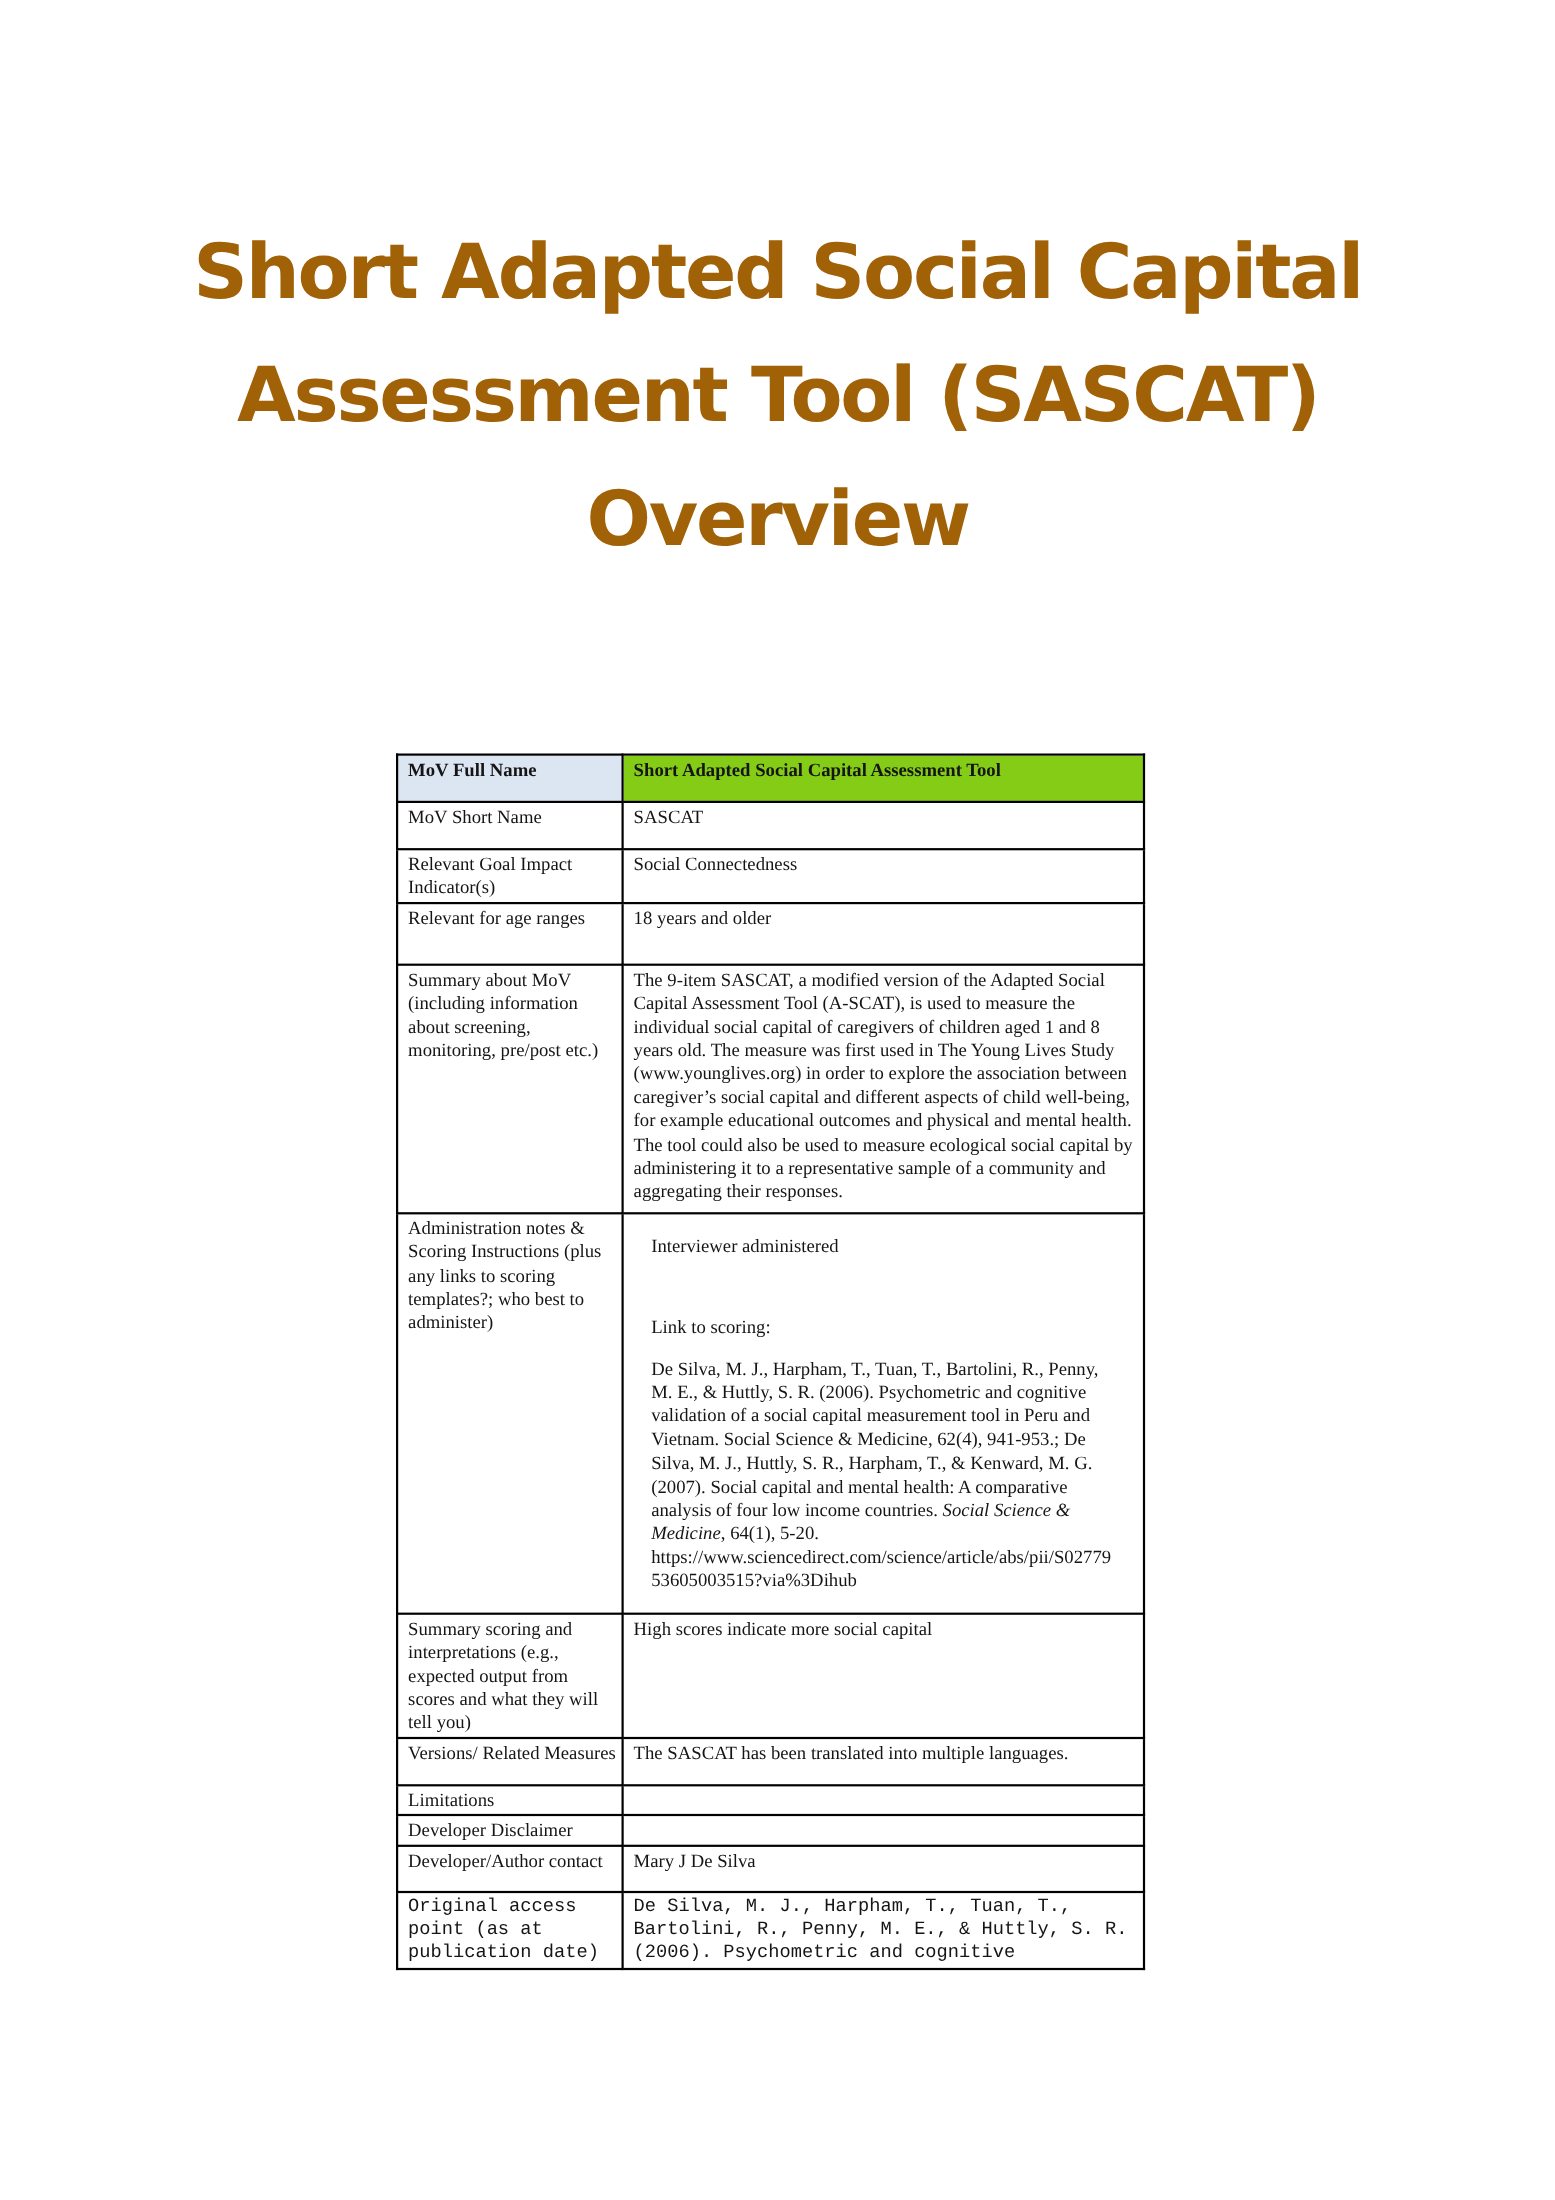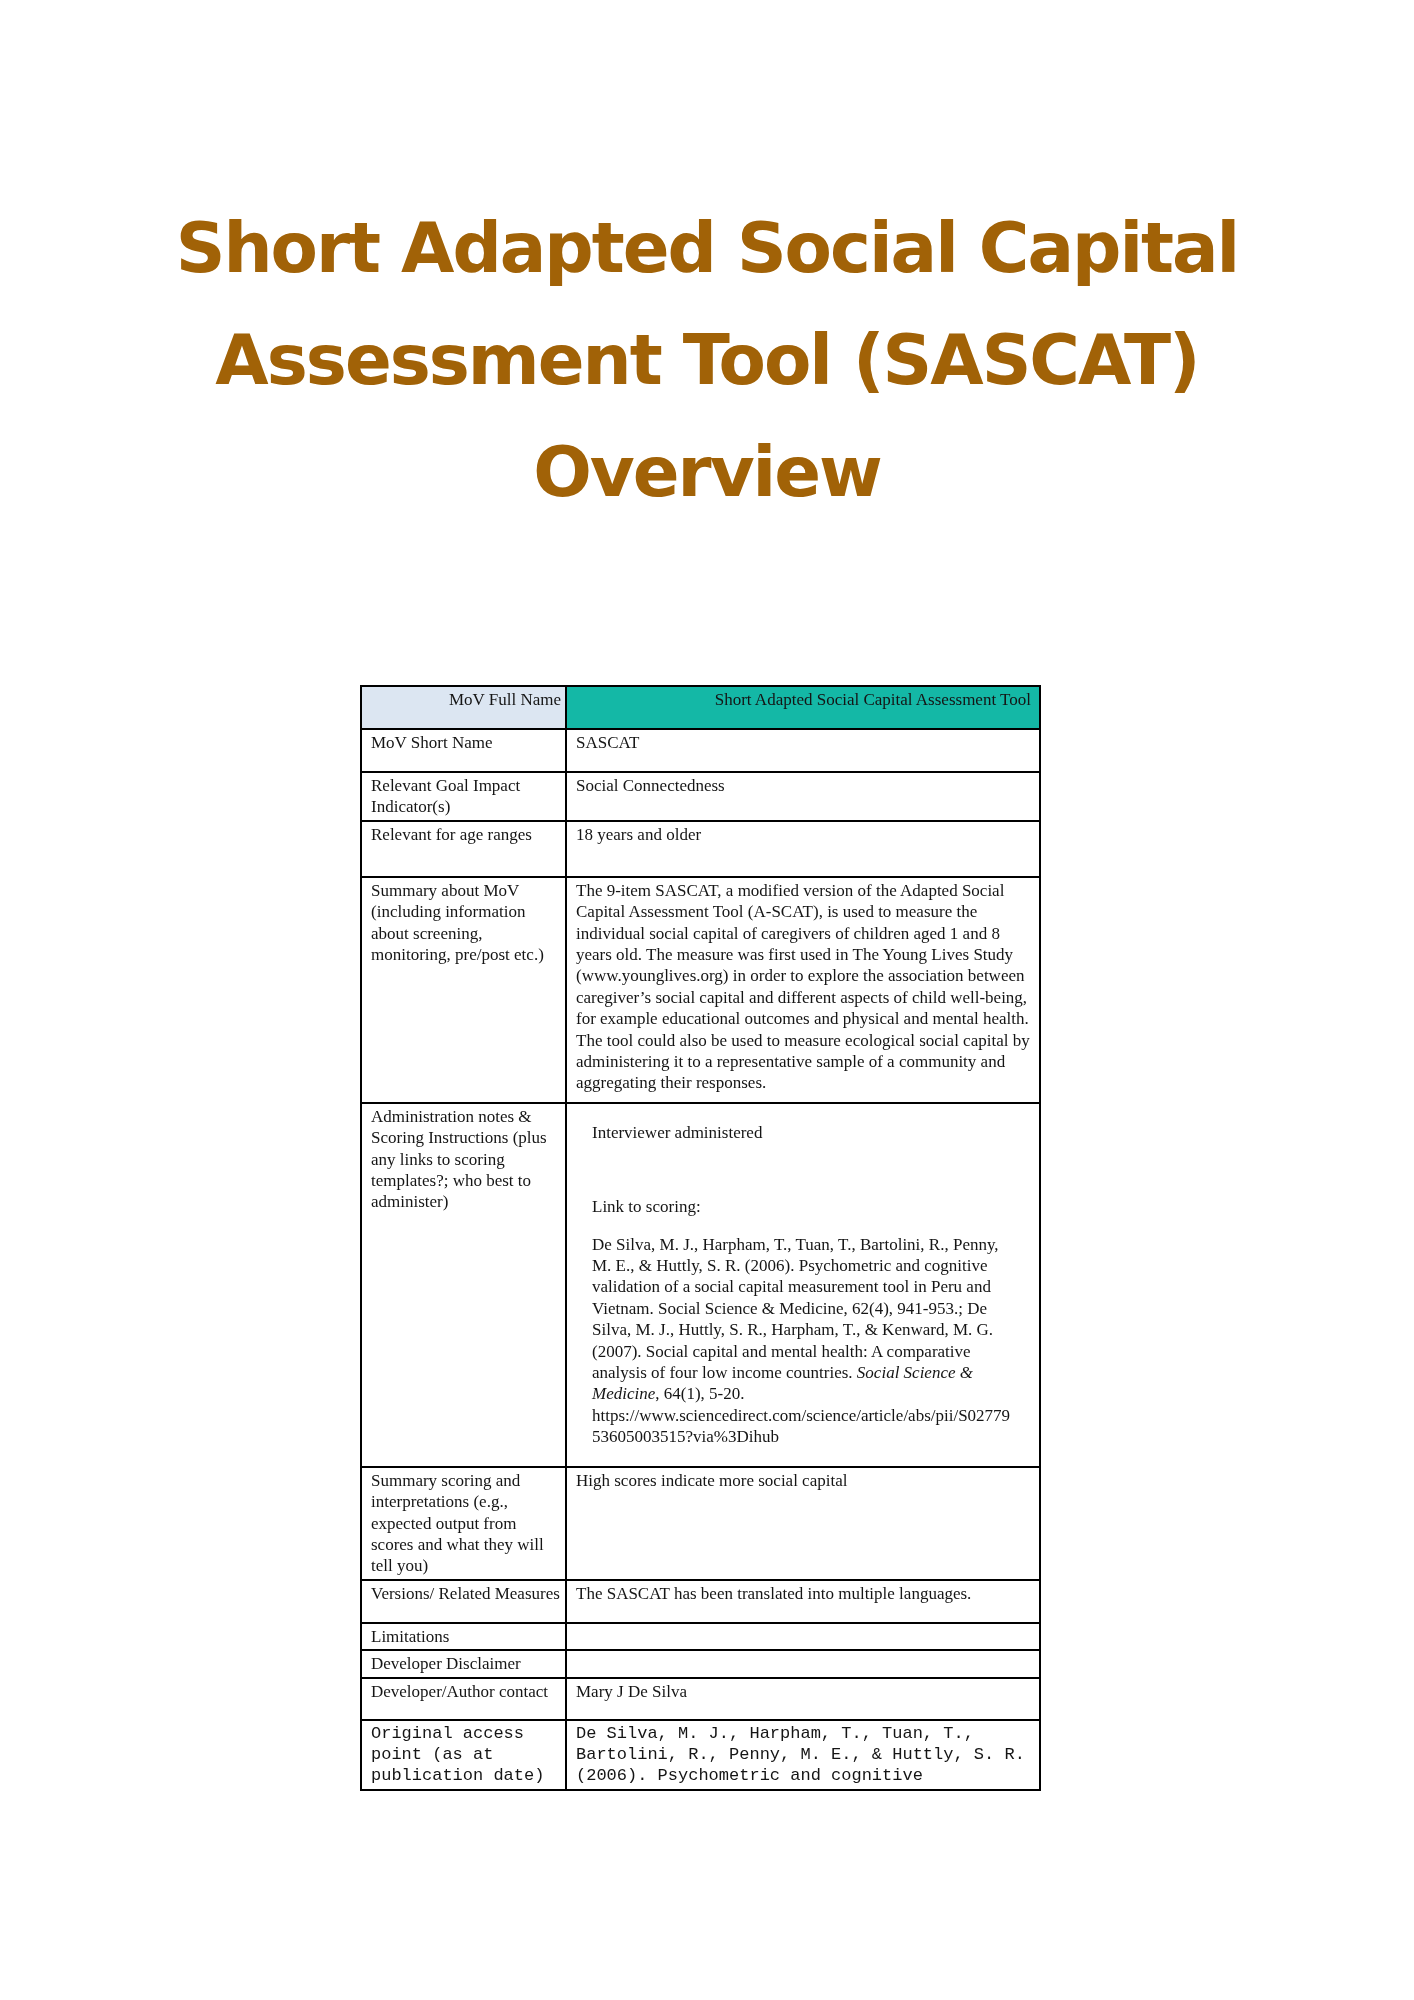--- a/index.html
+++ b/index.html
@@ -47,21 +47,21 @@
   table.mov col.c1 { width: 205px; }
   table.mov col.c2 { width: 474px; }
   table.mov td {
     border: 2px solid #000000;
     vertical-align: top;
     padding: 2px 8px 2px 9px;
     overflow: hidden;
   }
   table.mov td.label { padding-right: 4px; }
   table.mov td.value { overflow-wrap: anywhere; }
-  table.mov tr.hdr td { font-weight: normal; text-align: right; }
+  table.mov tr.hdr td { font-weight: bold; }
   .it { font-style: italic; }
   p.para { margin: 16px; }
   .blank-line { min-height: 21px; }
 
   
   tr.h43  { height: 43px; }
   tr.h44  { height: 56px; margin-left: 38px; }
   tr.h226 { height: 226px; }
   tr.h280 { height: 316px; }
   tr.h102 { height: 102px; }
@@ -81,21 +81,21 @@
 <div class="table-wrap">
   <table class="mov">
     <colgroup>
         <col class="c1">
         <col class="c2">
       </colgroup>
 
     <tbody>
         <tr class="hdr h43">
       <td class="label" style="background: rgb(220, 230, 242);">MoV Full Name</td>
-      <td class="value" style="background: #14b8a6;">Short Adapted Social Capital Assessment Tool</td>
+      <td class="value" style="background: #84cc16;">Short Adapted Social Capital Assessment Tool</td>
     </tr>
 
     <tr class="h43">
       <td class="label">MoV Short Name</td>
       <td class="value">SASCAT</td>
     </tr>
 
     <tr class="h43">
       <td class="label">Relevant Goal Impact Indicator(s)</td>
       <td class="value">Social Connectedness</td>

